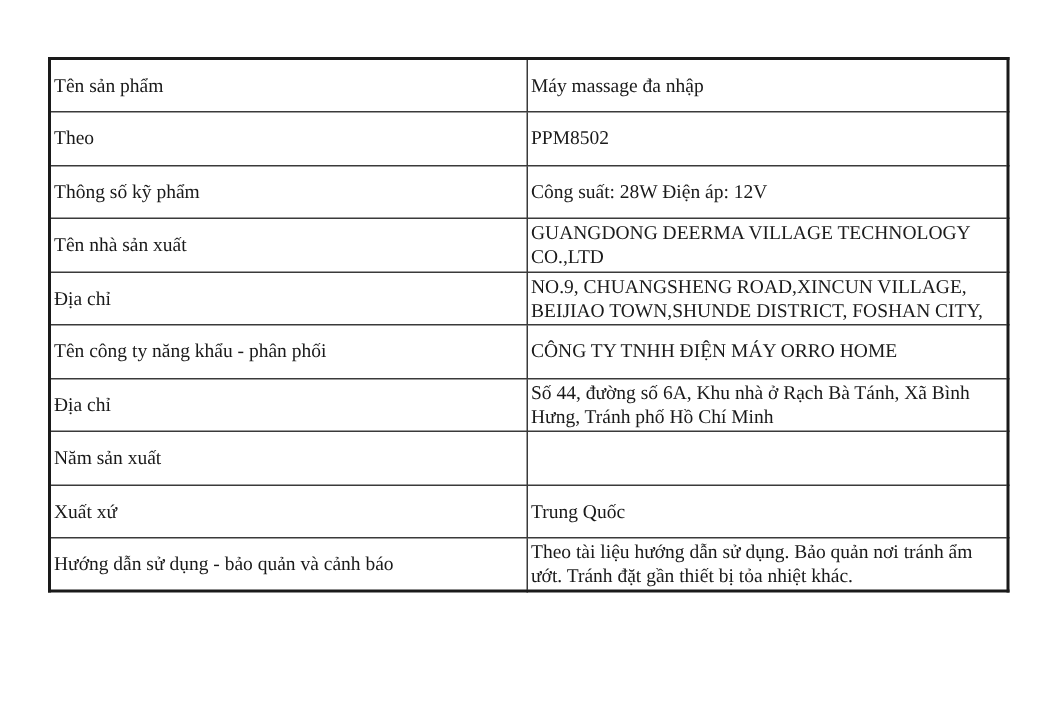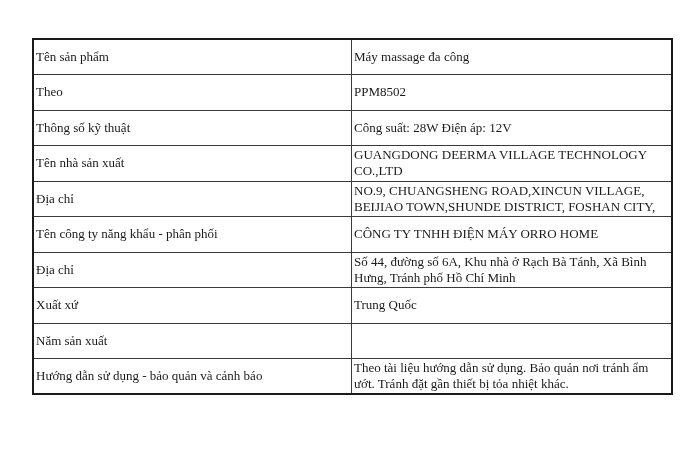--- a/index.html
+++ b/index.html
@@ -45,52 +45,52 @@
     }
     .spec-table tr { height: 35.5px; }
   </style>
 </head>
 <body>
 
 <table class="spec-table">
   <tbody>
     <tr>
       <td class="label">Tên sản phẩm</td>
-      <td class="value">Máy massage đa công</td>
+      <td class="value">Máy massage đa nhập</td>
     </tr>
     <tr>
       <td class="label">Theo</td>
       <td class="value">PPM8502</td>
     </tr>
     <tr>
-      <td class="label">Thông số kỹ thuật</td>
+      <td class="label">Thông số kỹ phẩm</td>
       <td class="value">Công suất: 28W Điện áp: 12V</td>
     </tr>
     <tr>
       <td class="label">Tên nhà sản xuất</td>
       <td class="value wrap">GUANGDONG DEERMA VILLAGE TECHNOLOGY CO.,LTD</td>
     </tr>
     <tr>
       <td class="label">Địa chỉ</td>
       <td class="value wrap">NO.9, CHUANGSHENG ROAD,XINCUN VILLAGE, BEIJIAO TOWN,SHUNDE DISTRICT, FOSHAN CITY,</td>
     </tr>
     <tr>
       <td class="label">Tên công ty năng khẩu - phân phối</td>
       <td class="value">CÔNG TY TNHH ĐIỆN MÁY ORRO HOME</td>
     </tr>
     <tr>
       <td class="label">Địa chỉ</td>
       <td class="value wrap">Số 44, đường số 6A, Khu nhà ở Rạch Bà Tánh, Xã Bình Hưng, Tránh phố Hồ Chí Minh</td>
     </tr>
     <tr>
+      <td class="label">Năm sản xuất</td>
+      <td class="value"></td>
+    </tr>
+    <tr>
       <td class="label">Xuất xứ</td>
       <td class="value">Trung Quốc</td>
-    </tr>
-    <tr>
-      <td class="label">Năm sản xuất</td>
-      <td class="value"></td>
     </tr>
     <tr>
       <td class="label">Hướng dẫn sử dụng - bảo quản và cảnh báo</td>
       <td class="value wrap">Theo tài liệu hướng dẫn sử dụng. Bảo quản nơi tránh ẩm ướt. Tránh đặt gần thiết bị tỏa nhiệt khác.</td>
     </tr>
   </tbody>
 </table>
 
 </body></html>

